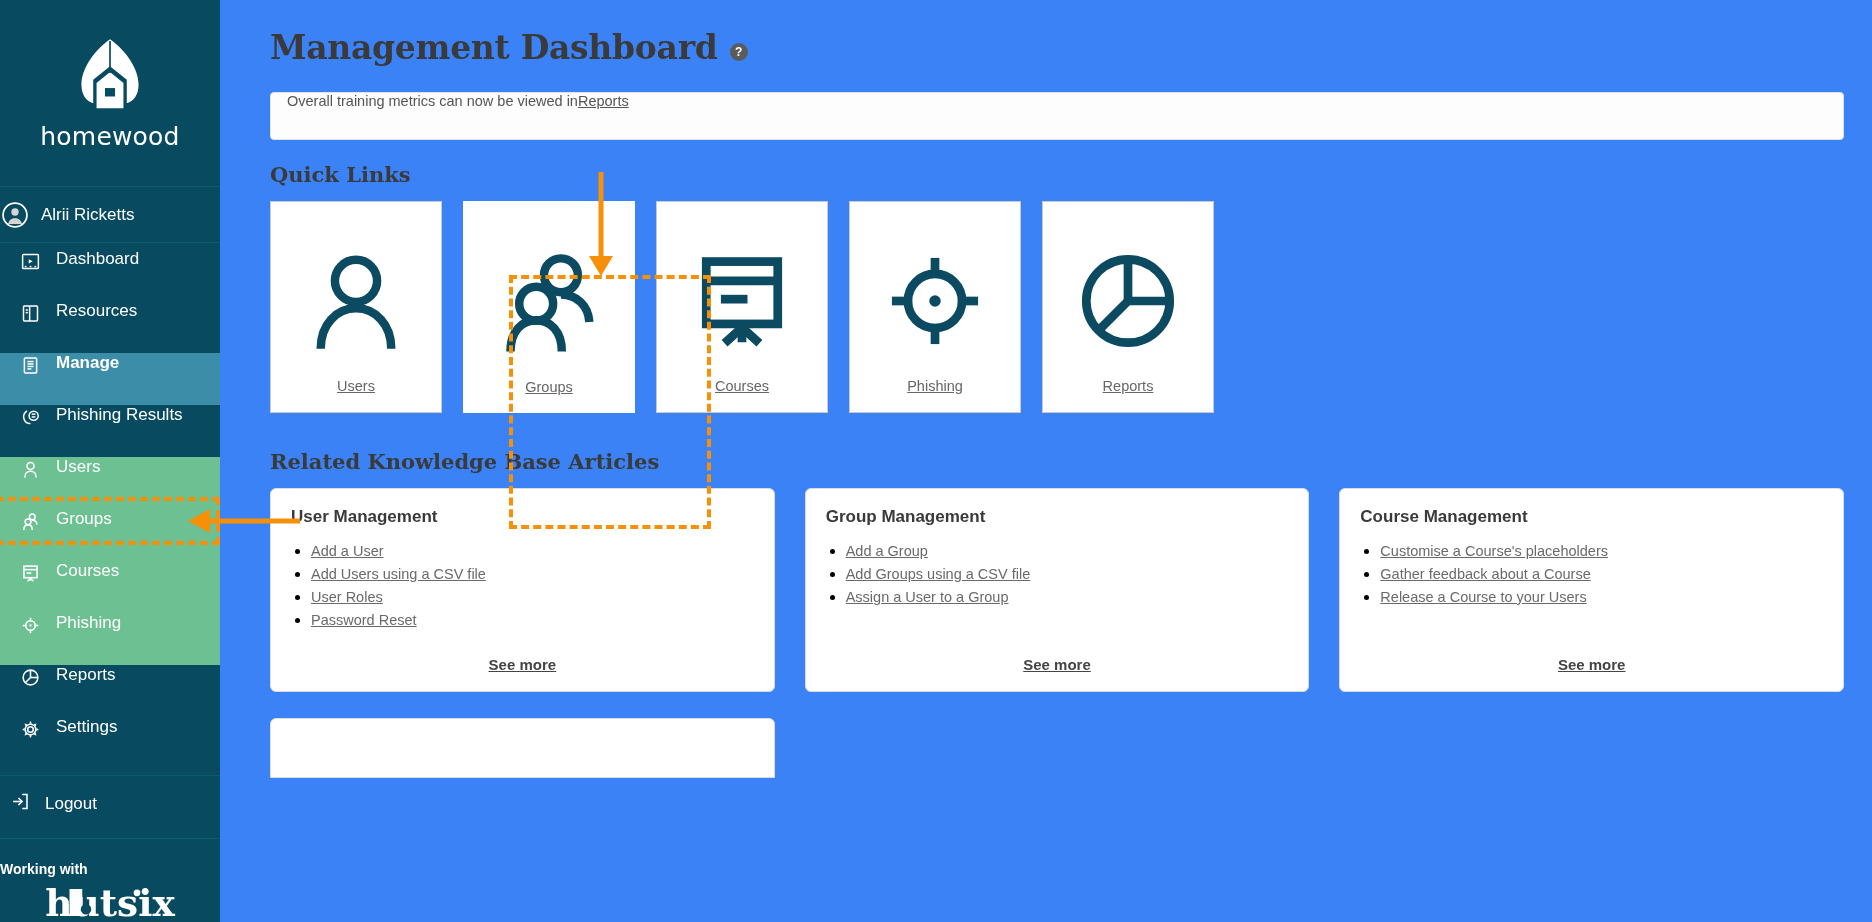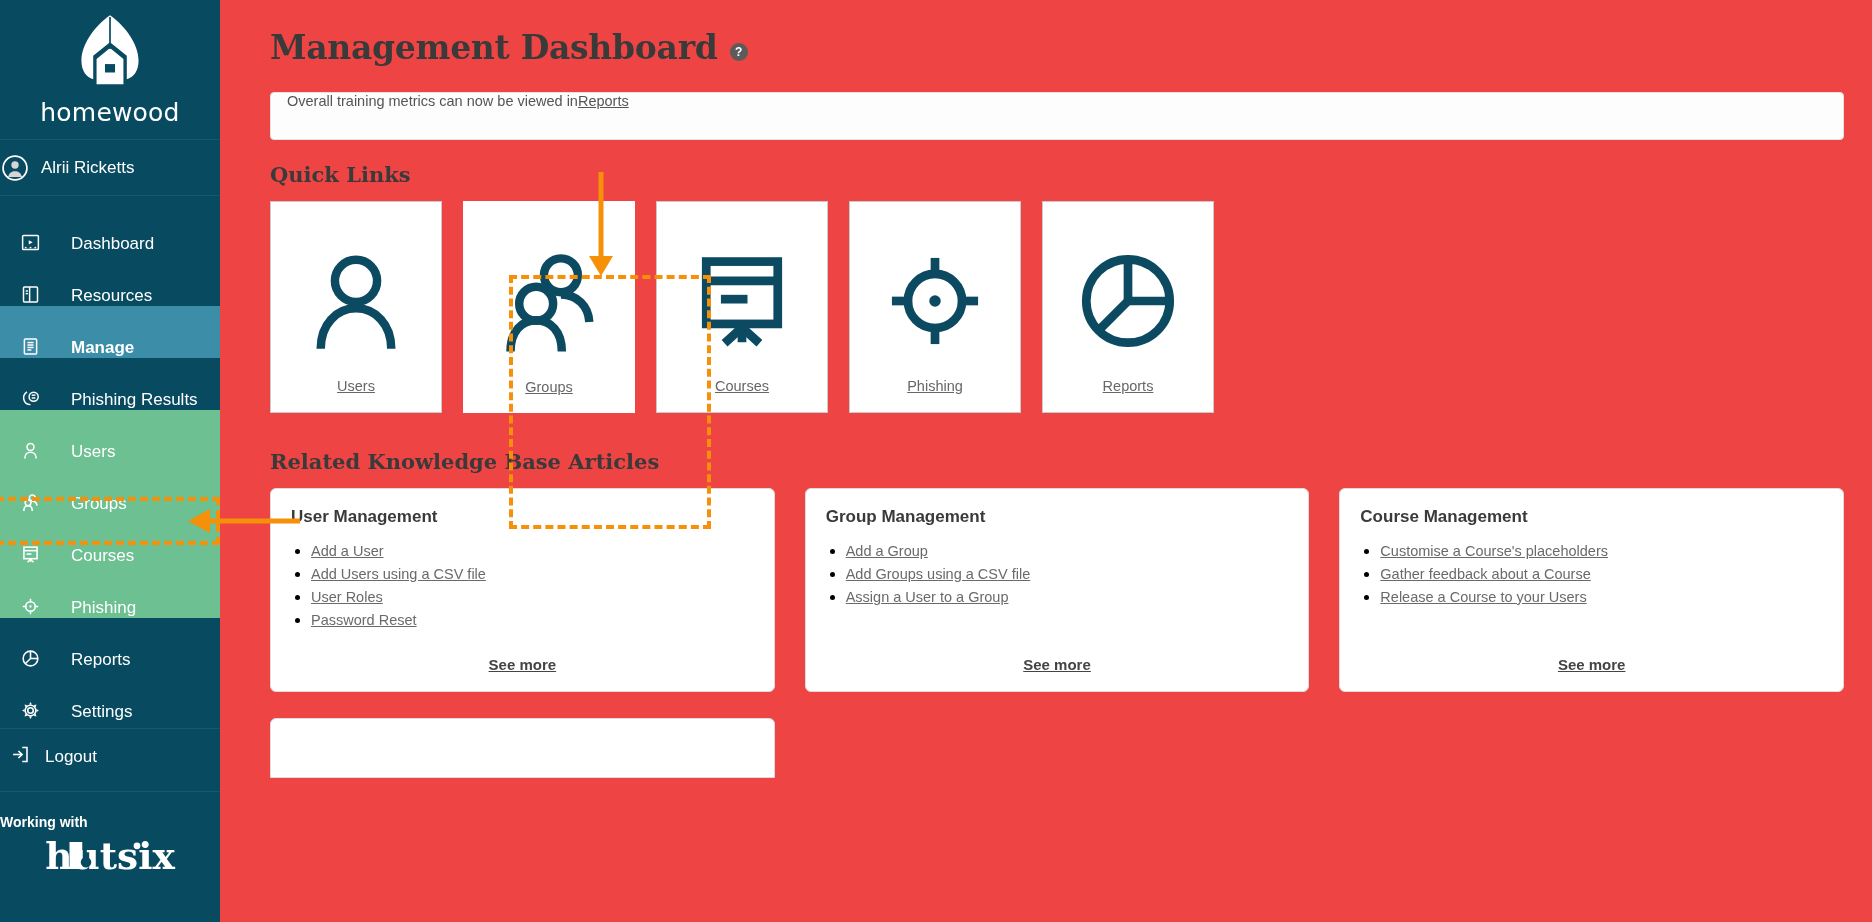--- a/index.html
+++ b/index.html
@@ -15,43 +15,43 @@
   .sidebar {
     width: 220px; height: 922px;
     background: #084A60;
     color: #ffffff;
     flex: 0 0 220px;
     position: relative;
     z-index: 5;
     overflow: hidden;
   }
   .brand {
-    height: 140px;
+    height: 187px;
     display: flex; flex-direction: column;
     align-items: center; justify-content: center;
     border-bottom: 1px solid #0d5a72;
   }
   .brand-mark { width: 84px; height: 84px; display:block; }
   .brand-word {
     font-size: 25px; letter-spacing: 0.2px;
     color: #ffffff; margin-top: 2px;
     font-family: "DejaVu Sans", sans-serif;
     font-weight: 400;
   }
   .nav-user {
     display: flex; align-items: center;
     height: 56px; padding-left: 2px; gap: 13px;
     border-bottom: 1px solid #0d5a72;
   }
   .nav-user .avatar { width: 26px; height: 26px; flex:0 0 26px; }
   .nav-user .uname { font-size: 17px; color: #ffffff; }
   .nav-list { padding-top: 6px; }
   .nav-item {
-    display: flex; align-items: flex-end;
-    height: 52px; padding-left: 18px; gap: 29px;
+    display: flex; align-items: flex-start;
+    height: 52px; padding-left: 18px; gap: 14px;
     font-size: 17px; color: #ffffff;
     position: relative;
   }
   .nav-item .ico { width: 24px; height: 24px; flex: 0 0 24px; display:flex; align-items:center; justify-content:center; }
   .nav-item.active-manage { background: #3B8DA8; font-weight: bold; }
   .nav-item.sub { background: #6CC091; padding-left: 18px; }
   .nav-item.sub.highlight { background: #6CC091; }
   .nav-sep { height: 1px; background: #0d5a72; margin: 6px 0 0 0; }
   .nav-logout { display:flex; align-items:center; height:56px; padding-left:10px; gap:14px; font-size:17px;}
   .working {
@@ -59,21 +59,21 @@
     border-top: 1px solid #0d5a72; margin-top: 6px;
   }
   .working-label { font-size: 14px; font-weight: bold; color: #ffffff; }
   .hutsix { margin-top: 6px; display:flex; justify-content:center; }
 
   
   .main {
     flex: 1 1 auto; height: 922px;
     padding: 14px 28px 0 50px;
     overflow: hidden;
-    background: #ef4444;
+    background: #3b82f6;
     position: relative;
   }
   .page-title {
     font-family: "DejaVu Serif", serif;
     font-size: 33px; font-weight: bold;
     color: #3a3a3a; letter-spacing: -0.3px;
     display: flex; align-items: center; gap: 12px;
     margin: 14px 0 0 0;
   }
   .help-badge {

